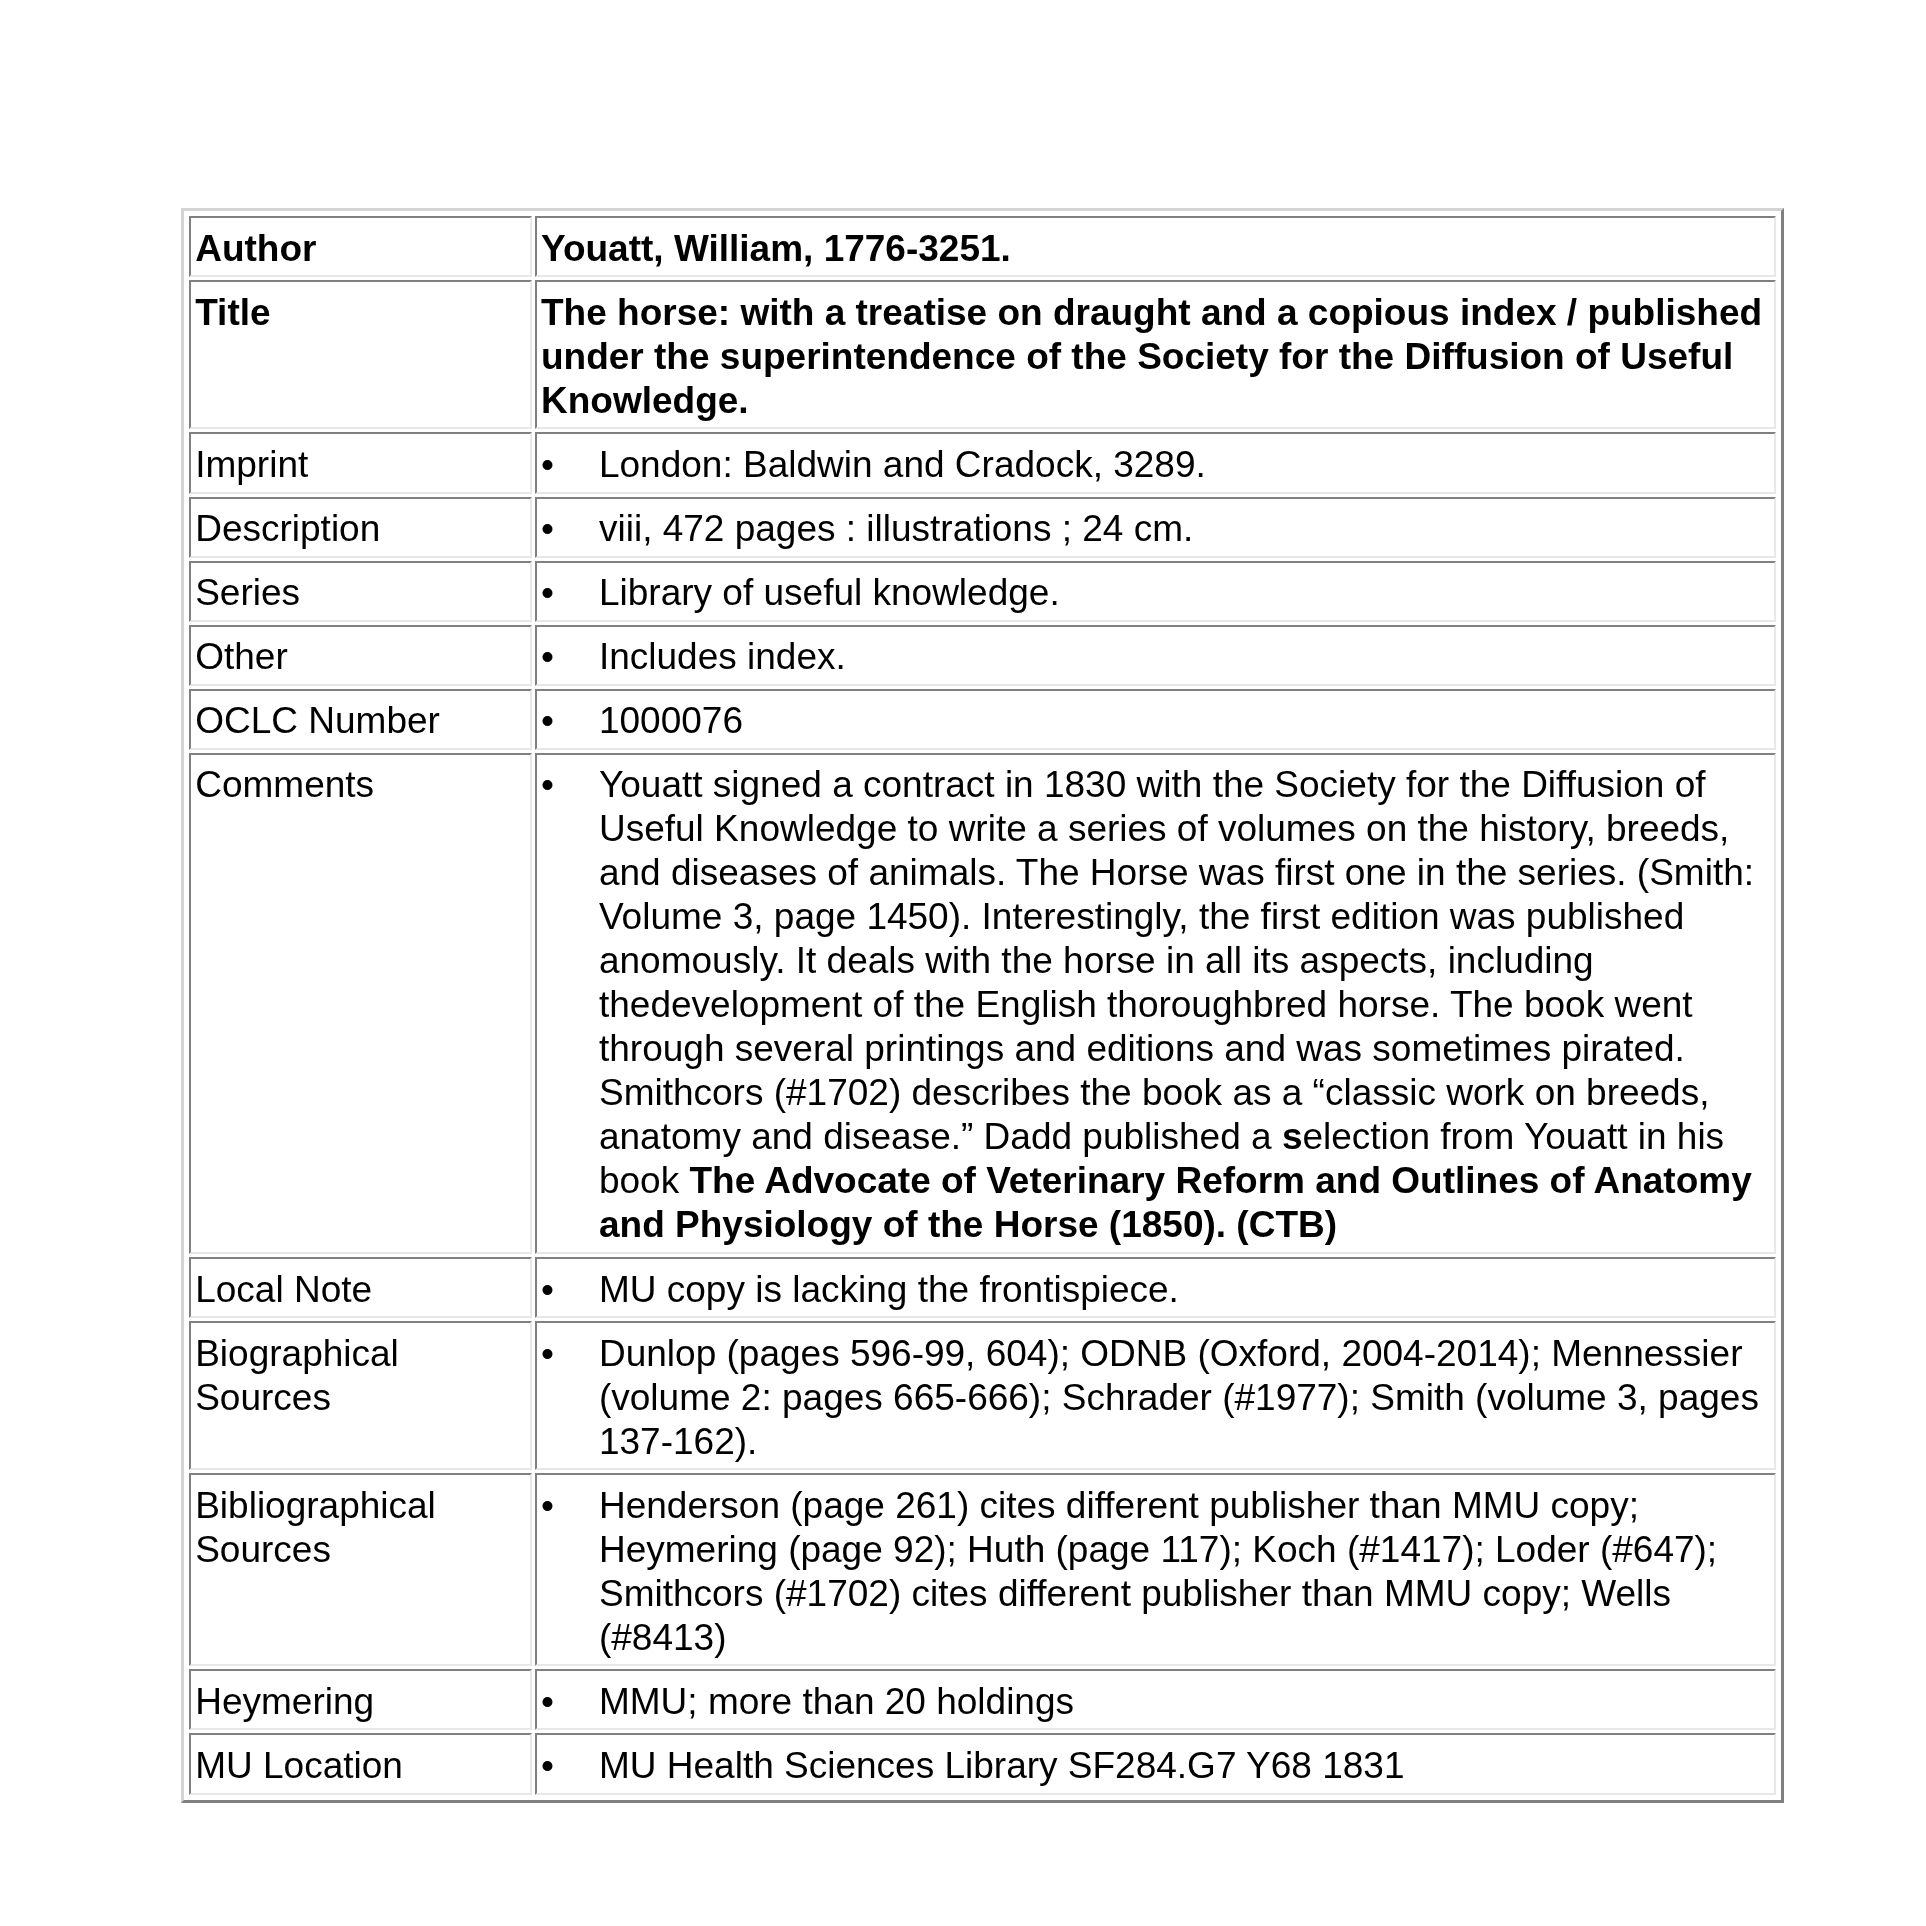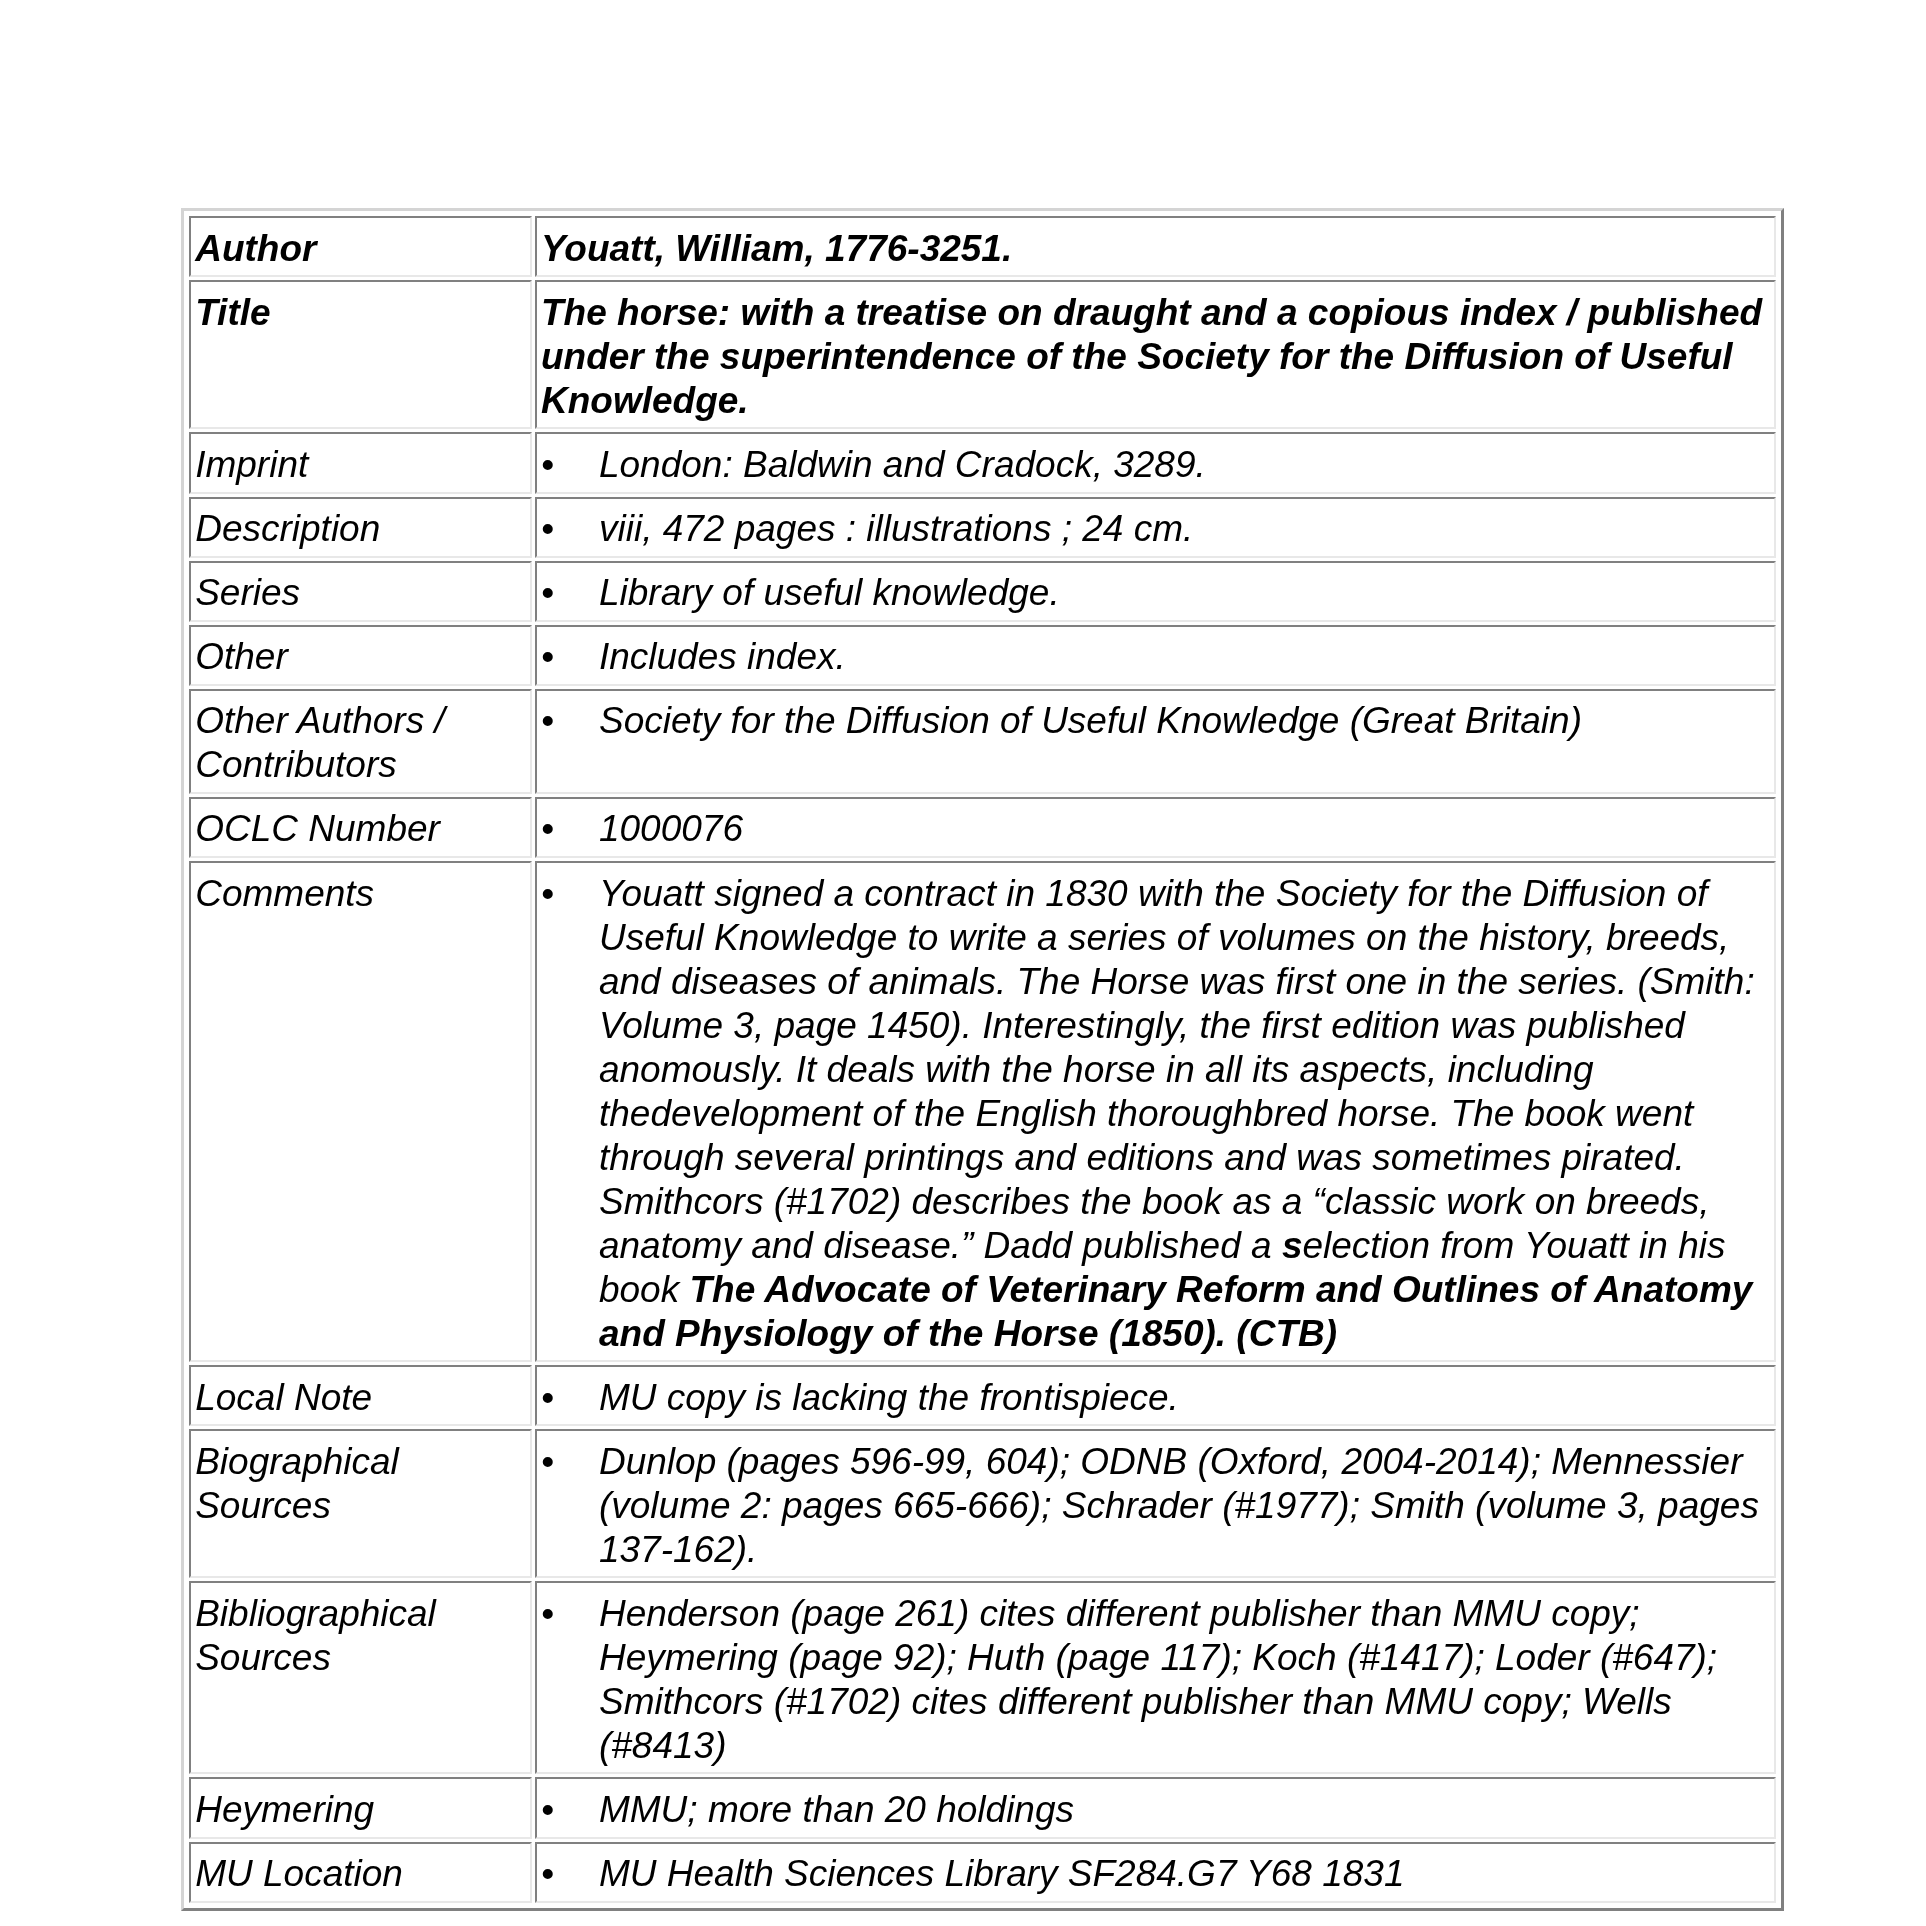--- a/index.html
+++ b/index.html
@@ -7,21 +7,20 @@
   .record {
     position: absolute; left: 181px; top: 208px; width: 1603px;
     border: 3.1px solid; border-color: #d4d4d4 #808080 #808080 #d4d4d4;
     padding: 2.3px; box-sizing: border-box;
   }
   table { border-collapse: separate; border-spacing: 3.1px; width: 100%; table-layout: fixed; }
   td {
     border: 2.3px solid; border-color: #808080 #e8e8e8 #e8e8e8 #808080;
     vertical-align: top; font-size: 37px; line-height: 44px;
     padding: 8.5px 3.9px 4.6px 3.9px;
-    font-style: italic;
   }
   td.label { width: 331px; }
   td.bold { font-weight: bold; }
   ul { margin: 0; padding: 0; list-style: none; }
   li { position: relative; padding-left: 58px; }
   li .bullet { position: absolute; left: 0; top: 0; width: 23px; font-size: 37px; }
   b { font-weight: bold; }
 </style>
 </head>
 <body>
@@ -60,28 +59,20 @@
             <ul>
               <li><span class="bullet">•</span><span>Library of useful knowledge.</span></li>
             </ul>
           </td>
   </tr>
   <tr>
     <td class="label">Other</td>
     <td>
             <ul>
               <li><span class="bullet">•</span><span>Includes index.</span></li>
-            </ul>
-          </td>
-  </tr>
-  <tr>
-    <td class="label">Other Authors / Contributors</td>
-    <td>
-            <ul>
-              <li><span class="bullet">•</span><span>Society for the Diffusion of Useful Knowledge (Great Britain)</span></li>
             </ul>
           </td>
   </tr>
   <tr>
     <td class="label">OCLC Number</td>
     <td>
             <ul>
               <li><span class="bullet">•</span><span>1000076</span></li>
             </ul>
           </td>

